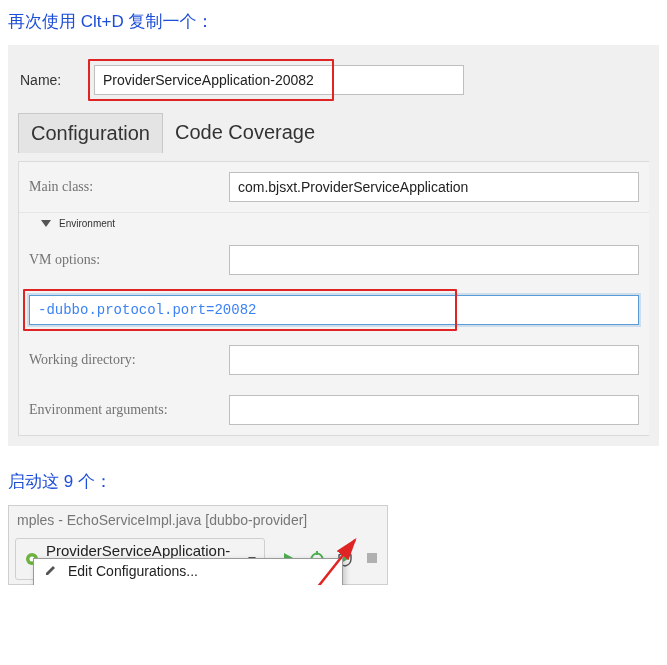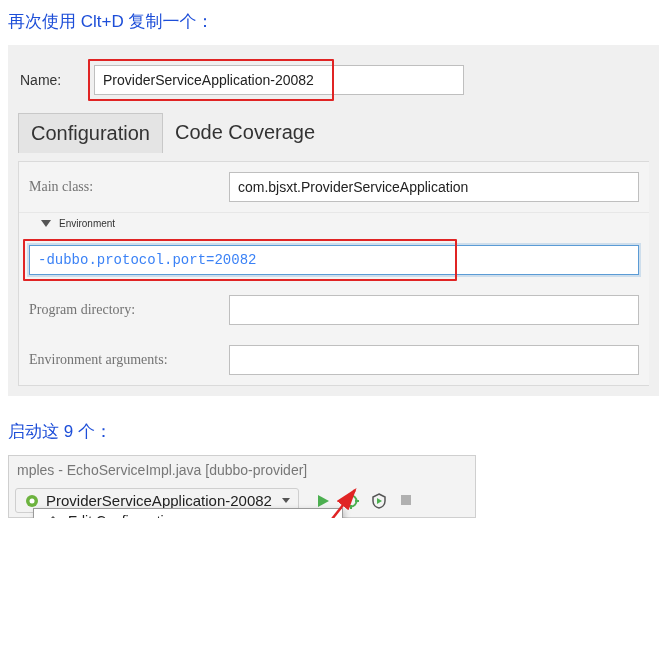--- a/index.html
+++ b/index.html
@@ -129,21 +129,21 @@
   .pa-wrap .txt-input {
     font-family: "NSimSun", "SimSun", "Courier New", monospace;
     color: #3b82f6;
     border: 1px solid #5b9bd5;
     box-shadow: 0 0 0 2px rgba(91,155,213,0.25);
   }
 
   
   .shot2 {
     margin: 6px 8px 0 8px;
-    width: 468px;
+    width: 380px;
     background: #f3f3f3;
     border: 1px solid #cfcfcf;
     position: relative;
     font-size: 15px;
   }
   .titlebar {
     color: #777;
     font-size: 14px;
     padding: 6px 8px 0 8px;
     white-space: nowrap;
@@ -248,30 +248,36 @@
       <div class="finput">
         <input class="txt-input" value="com.bjsxt.ProviderServiceApplication" style="">
       </div>
     </div>
 
     <div class="env-header">
       <span class="triangle-down"></span>
       <span>Environment</span>
     </div>
 
+    <div class="field-row">
+      <div class="flbl">VM options:</div>
+      <div class="finput">
+        <input class="txt-input" value="" style="">
+      </div>
+    </div>
 
     <div class="field-row">
       <div class="finput pa-wrap">
         <input class="txt-input" value="-dubbo.protocol.port=20082" style="">
         <div class="red-box"></div>
       </div>
     </div>
 
     <div class="field-row">
-      <div class="flbl">Program directory:</div>
+      <div class="flbl">Working directory:</div>
       <div class="finput">
         <input class="txt-input" value="" style="">
       </div>
     </div>
 
     <div class="field-row">
       <div class="flbl">Environment arguments:</div>
       <div class="finput">
         <input class="txt-input" value="" style="">
       </div>

